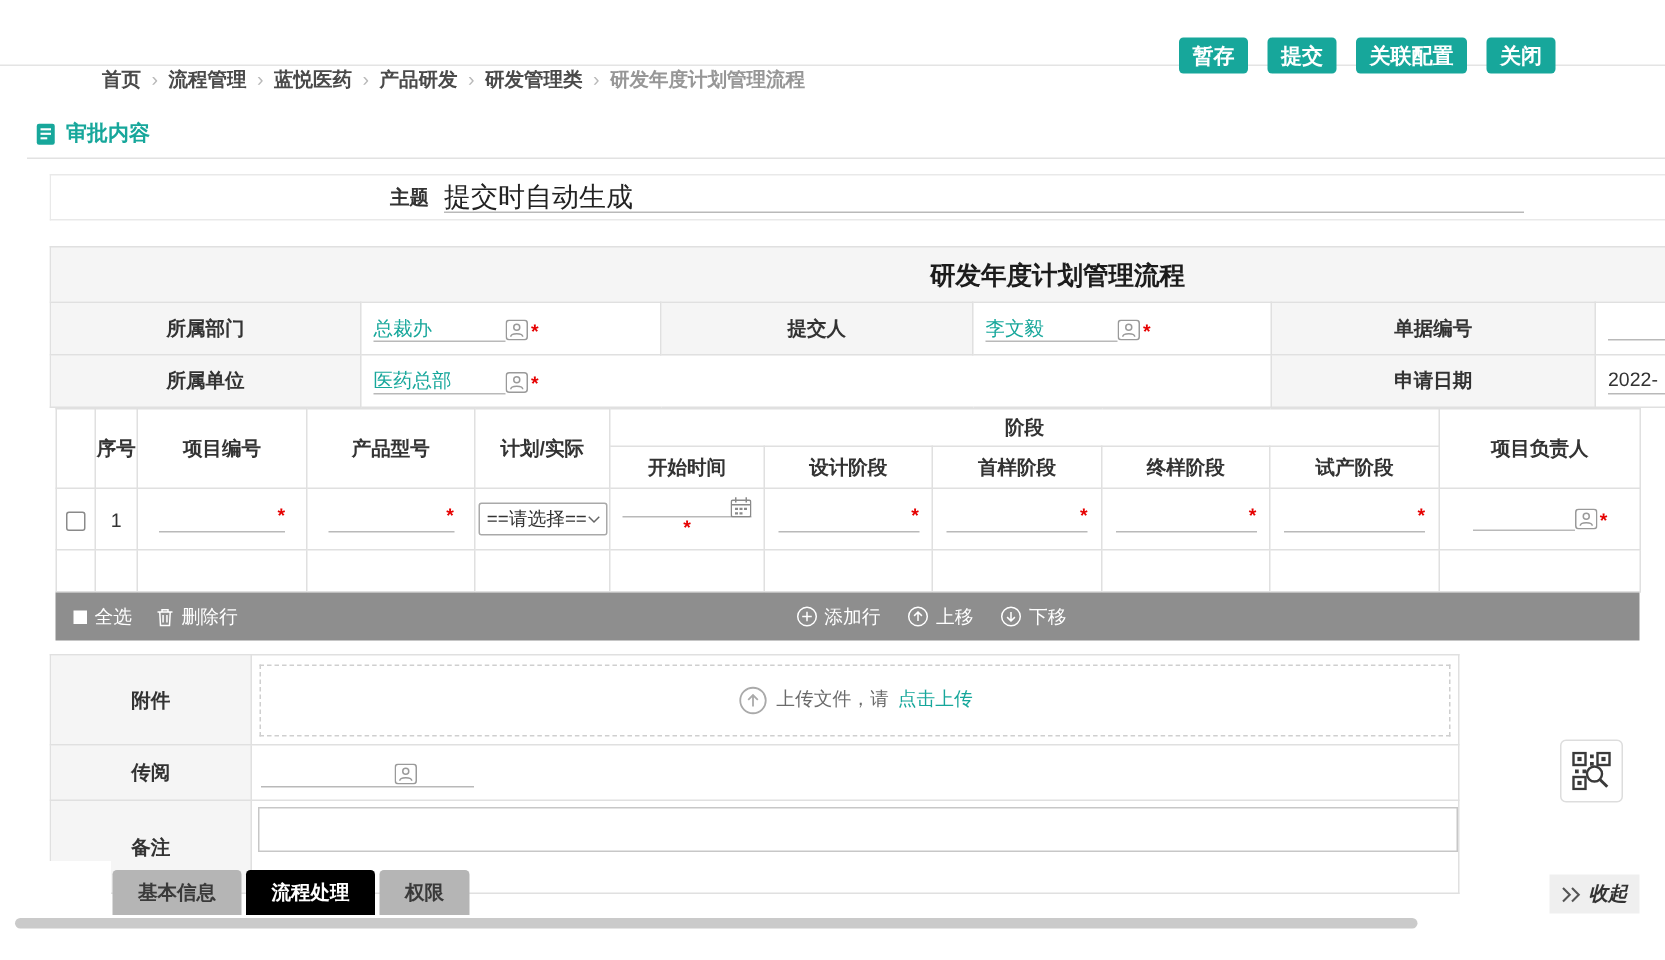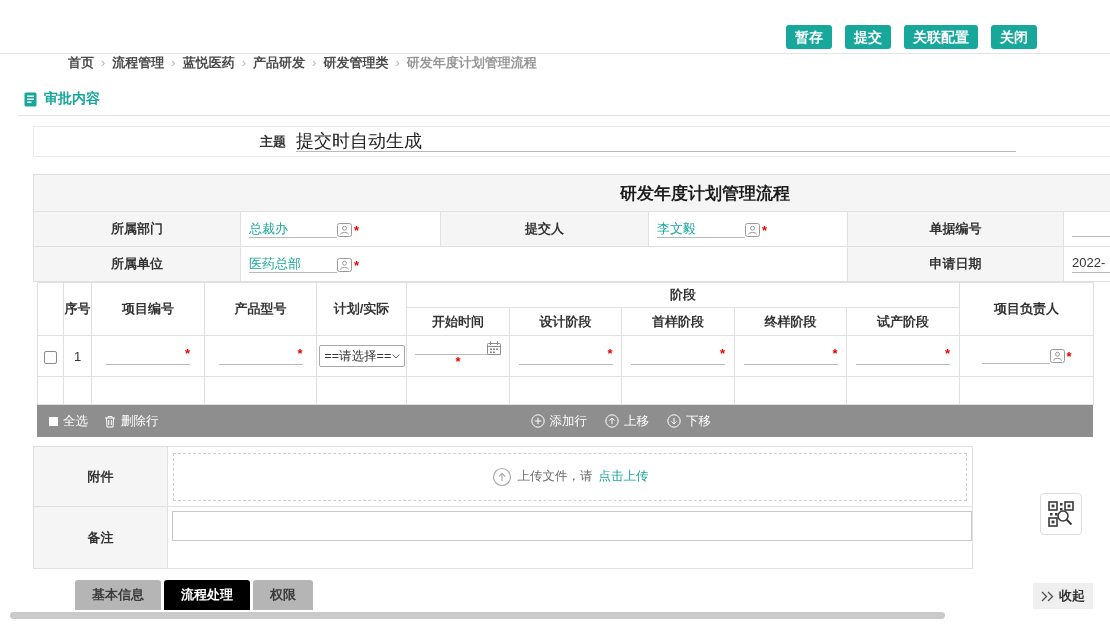--- a/index.html
+++ b/index.html
@@ -1,21 +1,21 @@
 <!DOCTYPE html>
 <html><head>
 <meta charset="utf-8">
 <style>
   * { margin:0; padding:0; box-sizing:border-box; }
   html,body { background:#fff; }
   body { width:1110px; height:640px; font-family:"Liberation Sans","DejaVu Sans",sans-serif; color:#333; overflow:hidden; }
   .page { position:relative; width:1110px; height:640px; background:#fff; overflow:hidden; }
 
   
-  .topbar { height:54px; padding:25px 73px 0 0; display:flex; justify-content:flex-end; gap:13px; border-bottom:1px solid #e4e4e4; }
+  .topbar { height:44px; padding:25px 73px 0 0; display:flex; justify-content:flex-end; gap:13px; border-bottom:1px solid #e4e4e4; }
   .tbtn { background:#17a79b; color:#fff; border:none; border-radius:3px; font-family:inherit;
           font-size:14px; font-weight:bold; padding:3px 9px; height:24px; line-height:18px; cursor:pointer; }
 
   
   .breadcrumb { margin:0 0 0 68px; font-size:13px; color:#4a4a4a; font-weight:bold; }
   .bc-sep { color:#b9b9b9; margin:0 7px; font-weight:normal; }
   .bc-item.current { color:#979797; }
 
   
   .section-head { margin:18px 0 0 24px; display:flex; align-items:center; gap:7px;text-align:right; }
@@ -86,21 +86,21 @@
   
   .qr-box { position:absolute; left:1040px; top:493px; width:42px; height:42px; background:#fff; border:1px solid #ddd;
             border-radius:4px; display:flex; align-items:center; justify-content:center; cursor:pointer; z-index:5; }
   .footer-patch { position:absolute; left:0; top:574px; width:74px; height:40px; background:#fff; z-index:6; }
   .tabs { position:absolute; left:75px; top:580px; display:flex; gap:3px; z-index:7; }
   .tab { height:30px; padding:0 17px; background:#b5b5b5; color:#3a3a3a; font-size:13px; font-weight:bold;
          border:none; border-radius:3px 3px 0 0; font-family:inherit; cursor:pointer; }
   .tab.active { background:#000000; color:#fff; }
   .hscrollbar { position:absolute; left:10px; top:612px; width:935px; height:7px; background:#cacaca; border-radius:4px; z-index:7; cursor:pointer; }
   .collapse-btn { position:absolute; left:1033px; top:583px; height:26px; padding:0 8px; background:#efefef;
-                  display:flex; align-items:center; gap:5px; font-size:13px; font-weight:bold; color:#333; cursor:pointer; z-index:7; }
+                  display:flex; align-items:center; gap:5px; font-size:13px; font-weight:bold; color:#333; cursor:pointer; z-index:7;font-style:italic; }
 </style>
 </head>
 <body>
 
 <div class="page">
 
   <div class="topbar">
     <button class="tbtn">暂存</button>
     <button class="tbtn">提交</button>
     <button class="tbtn">关联配置</button>
@@ -333,20 +333,32 @@
             <div class="upload-box">
               <svg width="20" height="20" viewBox="0 0 20 20">
                     <circle cx="10" cy="10" r="8.5" fill="none" stroke="#aaa" stroke-width="1.2"></circle>
                     <path d="M10 14 V7 M6.8 9.6 L10 6.4 L13.2 9.6" fill="none" stroke="#aaa" stroke-width="1.2"></path>
                   </svg>
               <span>上传文件，请</span>
               <span class="upload-link">点击上传</span>
             </div>
           </td>
         </tr>
+        <tr class="row-circ">
+          <td class="lbl">传阅</td>
+          <td>
+            <span class="circ-line">
+              <svg style="margin:0 38px 1px 0" width="15" height="14" viewBox="0 0 15 14">
+                    <rect x="0.5" y="0.5" width="14" height="13" rx="2" fill="none" stroke="#9a9a9a"></rect>
+                    <circle cx="7.5" cy="5.2" r="2" fill="none" stroke="#9a9a9a"></circle>
+                    <path d="M3.5 11.5 C3.5 8.8 11.5 8.8 11.5 11.5" fill="none" stroke="#9a9a9a"></path>
+                  </svg>
+            </span>
+          </td>
+        </tr>
         <tr class="row-remark">
           <td class="lbl" style="vertical-align:middle">备注</td>
           <td>
                 <div class="remark-box"></div>
               </td>
         </tr>
       </tbody>
         </table>
     </div>
   </div>

